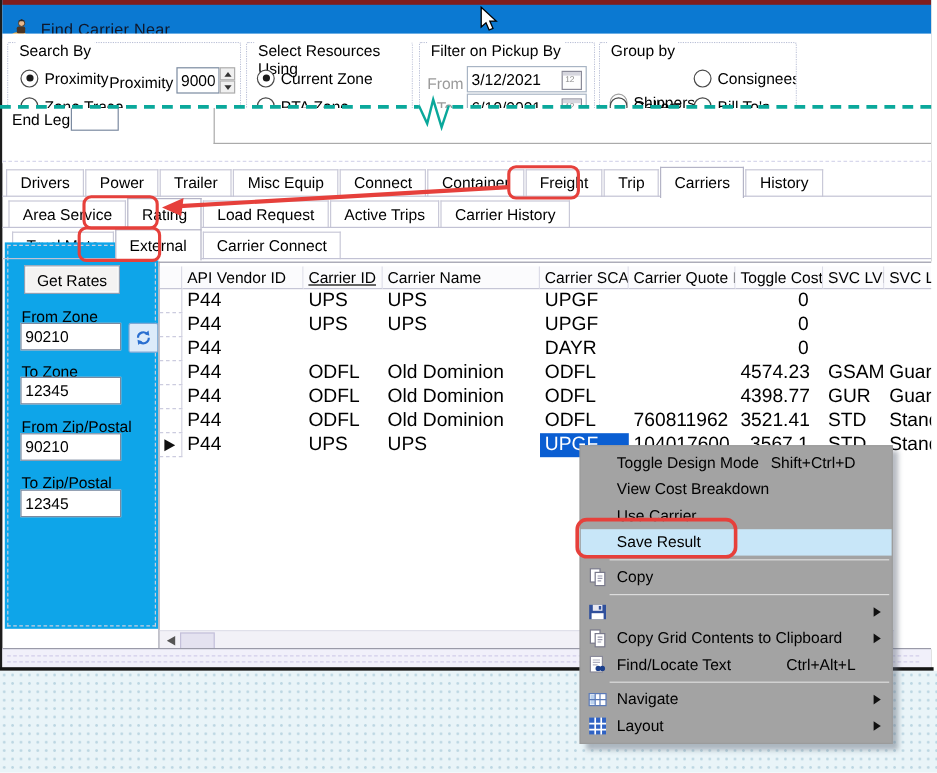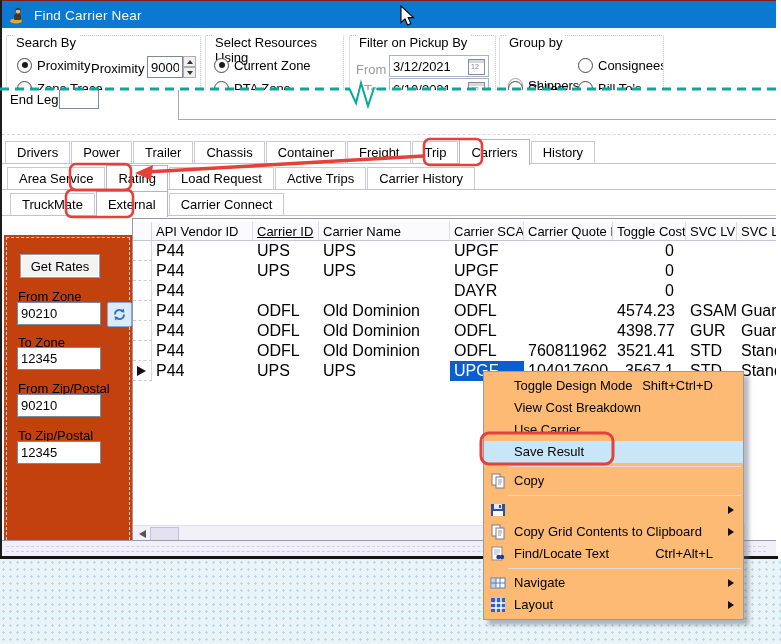--- a/index.html
+++ b/index.html
@@ -2,22 +2,22 @@
 <html><head>
 <meta charset="utf-8">
 <style>
   html,body{margin:0;padding:0}
   body{width:781px;height:644px;position:relative;overflow:hidden;
        font-family:"Liberation Sans",sans-serif;font-size:13px;color:#000;background:#fff}
   .abs{position:absolute}
   
   #window{left:0;top:0;width:774px;height:557px;background:#fff;
           border-left:2px solid #1c1c1c;border-right:2px solid #1c1c1c;}
-  #titlebar{left:0;top:0;width:774px;height:28px;background:#0b79d2;border-top:1px solid #7f1d1d;
-            display:flex;align-items:center;color:#fef9c3}
+  #titlebar{left:0;top:0;width:774px;height:28px;background:#0b79d2;border-top:4px solid #7f1d1d;
+            display:flex;align-items:flex-end;color:#0f172a}
   #titlebar .ticon{margin-left:8px;width:17px;height:17px}
   #titlebar .ttext{margin-left:7px;font-size:13.5px;letter-spacing:.2px}
   #blackline{left:0;top:556px;width:778px;height:3px;background:#141414}
   #bottomstrip{left:0;top:540px;width:774px;height:16px;background:#f1f0fa;border-top:1px solid #9a9aa8}
   .dashrow{position:absolute;left:4px;width:760px;height:0;border-top:1px dashed #d2cdea}
   #desktop{left:0;top:559px;width:781px;height:85px;background:#e9f4f8;
            background-image:radial-gradient(#bcd6e2 1px, transparent 1.2px);background-size:7px 7px}
   #rightsliver{left:776px;top:0;width:5px;height:559px;background:#fff}
   
   #filters{left:0;top:28px;width:774px;height:62px;overflow:hidden;background:#fff}
@@ -47,21 +47,21 @@
   #midsec{left:0;top:90px;width:774px;height:46px;background:#fff;overflow:hidden}
   #bigpanel{position:absolute;left:176px;top:-10px;width:598px;height:39px;border-left:1px solid #aaa;border-bottom:1px solid #aaa}
   #pcdash{left:0;top:134px;width:774px;height:0;border-top:1px dashed #d8d8ec}
   
   .tabrow{position:absolute;display:flex}
   .tab{height:22px;line-height:22px;padding:0 11px;background:#fff;border:1px solid #c9c9d8;border-bottom:none;
        margin-right:1px;white-space:nowrap;font-size:13px}
   .tab.active{position:relative;z-index:3;height:25px;margin-top:-2px;line-height:25px;border:1px solid #b4b4c6;border-bottom:none;background:#fff}
   .tabline{position:absolute;left:0;width:774px;height:0;border-top:1px solid #c2c2d4;z-index:1}
   
-  #leftpanel{left:2px;top:235px;width:128px;height:322px;background:#c2410c}
+  #leftpanel{left:2px;top:202px;width:128px;height:322px;background:#0ea5e9}
   #lpbox{position:absolute;left:2px;top:2px;width:122px;height:316px;border:1px dashed #c9cede}
   .btn{position:absolute;background:#f4f3f2;border:1px solid #8fa0b4;text-align:center;font-size:13px;
        box-shadow:inset 0 0 0 1px #fff}
   .fldlabel{position:absolute;font-size:13px}
   .refbtn{position:absolute;width:23px;height:23px;background:#dcebfa;border:1px solid #7fa8d4;border-radius:2px;
           display:flex;align-items:center;justify-content:center}
   
   #grid{left:130px;top:218px;width:644px;height:322px;background:#fff;border-left:1px solid #9898a8;border-top:1px solid #9898a8;overflow:hidden}
   .hcell{position:absolute;top:3px;height:19px;line-height:19px;font-size:13px;background:#fbfbfd;
          border-right:1px solid #dcdce8;border-bottom:1px solid #c6c6d6;padding-left:4px;box-sizing:border-box;white-space:nowrap;overflow:hidden}
@@ -69,21 +69,21 @@
          white-space:nowrap;overflow:hidden}
   .gcell.num{text-align:right;padding-right:12px}
   .gcell.selcell{background:#0a5ed2;color:#fff}
   .indcell{position:absolute;left:0;width:19px;height:20px;border-bottom:1px dashed #ccccdf;border-right:1px solid #d4d4e2;box-sizing:border-box}
   .indhdr{position:absolute;left:0;top:3px;width:19px;height:19px;background:#fbfbfd;border-bottom:1px solid #c6c6d6;border-right:1px solid #d4d4e2;box-sizing:border-box}
   #rowptr{position:absolute;left:4px;width:0;height:0;border-top:5px solid transparent;border-bottom:5px solid transparent;border-left:9px solid #111}
   #hscroll{position:absolute;left:0;top:306px;width:612px;height:16px;background:#f2f1f7;border-top:1px solid #e0e0ea}
   #hsl{position:absolute;left:6px;top:4px;width:0;height:0;border-top:4.5px solid transparent;border-bottom:4.5px solid transparent;border-right:7px solid #555}
   #hsthumb{position:absolute;left:17px;top:1px;width:27px;height:14px;background:#e4e2f0;border:1px solid #c4c0da}
   
-  #cmenu{left:483px;top:371px;width:259px;background:#fdba74;border:1px solid #9b9b9b;padding:3px 0;z-index:40;
+  #cmenu{left:483px;top:371px;width:259px;background:#a3a3a3;border:1px solid #9b9b9b;padding:3px 0;z-index:40;
          box-shadow:5px 5px 4px rgba(95,105,120,.45)}
   .mi{position:relative;height:22px;line-height:22px;padding-left:30px;font-size:13px;white-space:nowrap}
   .mi.hl{background:#c8e6f8}
   .mi .sc{position:absolute;right:30px;top:0}
   .mi .sub{position:absolute;right:9px;top:7px;width:0;height:0;border-top:4px solid transparent;border-bottom:4px solid transparent;border-left:6px solid #111}
   .mi .ico{position:absolute;left:6px;top:3px;width:16px;height:16px}
   .msep{height:1px;margin:3px 2px 3px 24px;background:#dcdcdc}
   
   #overlay{left:0;top:0;width:781px;height:644px;z-index:90;pointer-events:none}
 </style>
@@ -182,21 +182,22 @@
     <span class="glabel" style="left:8px;top:2px">End Leg</span>
     <input class="txtin" style="left: 57px; top: -2px; width: 40px; height: 21px;" value="">
     <div id="bigpanel"></div>
   </div>
   <div class="abs" id="pcdash"></div>
 
   <div class="tabrow" id="tabs1" style="left:3px;top:141px">
       <div class="tab">Drivers</div>
       <div class="tab">Power</div>
       <div class="tab">Trailer</div>
-      <div class="tab">Chassis</div>
+      <div class="tab">Misc Equip</div>
+      <div class="tab">Connect</div>
       <div class="tab">Container</div>
       <div class="tab">Freight</div>
       <div class="tab">Trip</div>
       <div class="tab active">Carriers</div>
       <div class="tab">History</div>
     </div>
   <div class="tabline" style="top:163px"></div>
   <div class="tabrow" id="tabs2" style="left:5px;top:167px">
       <div class="tab">Area Service</div>
       <div class="tab active">Rating</div>

